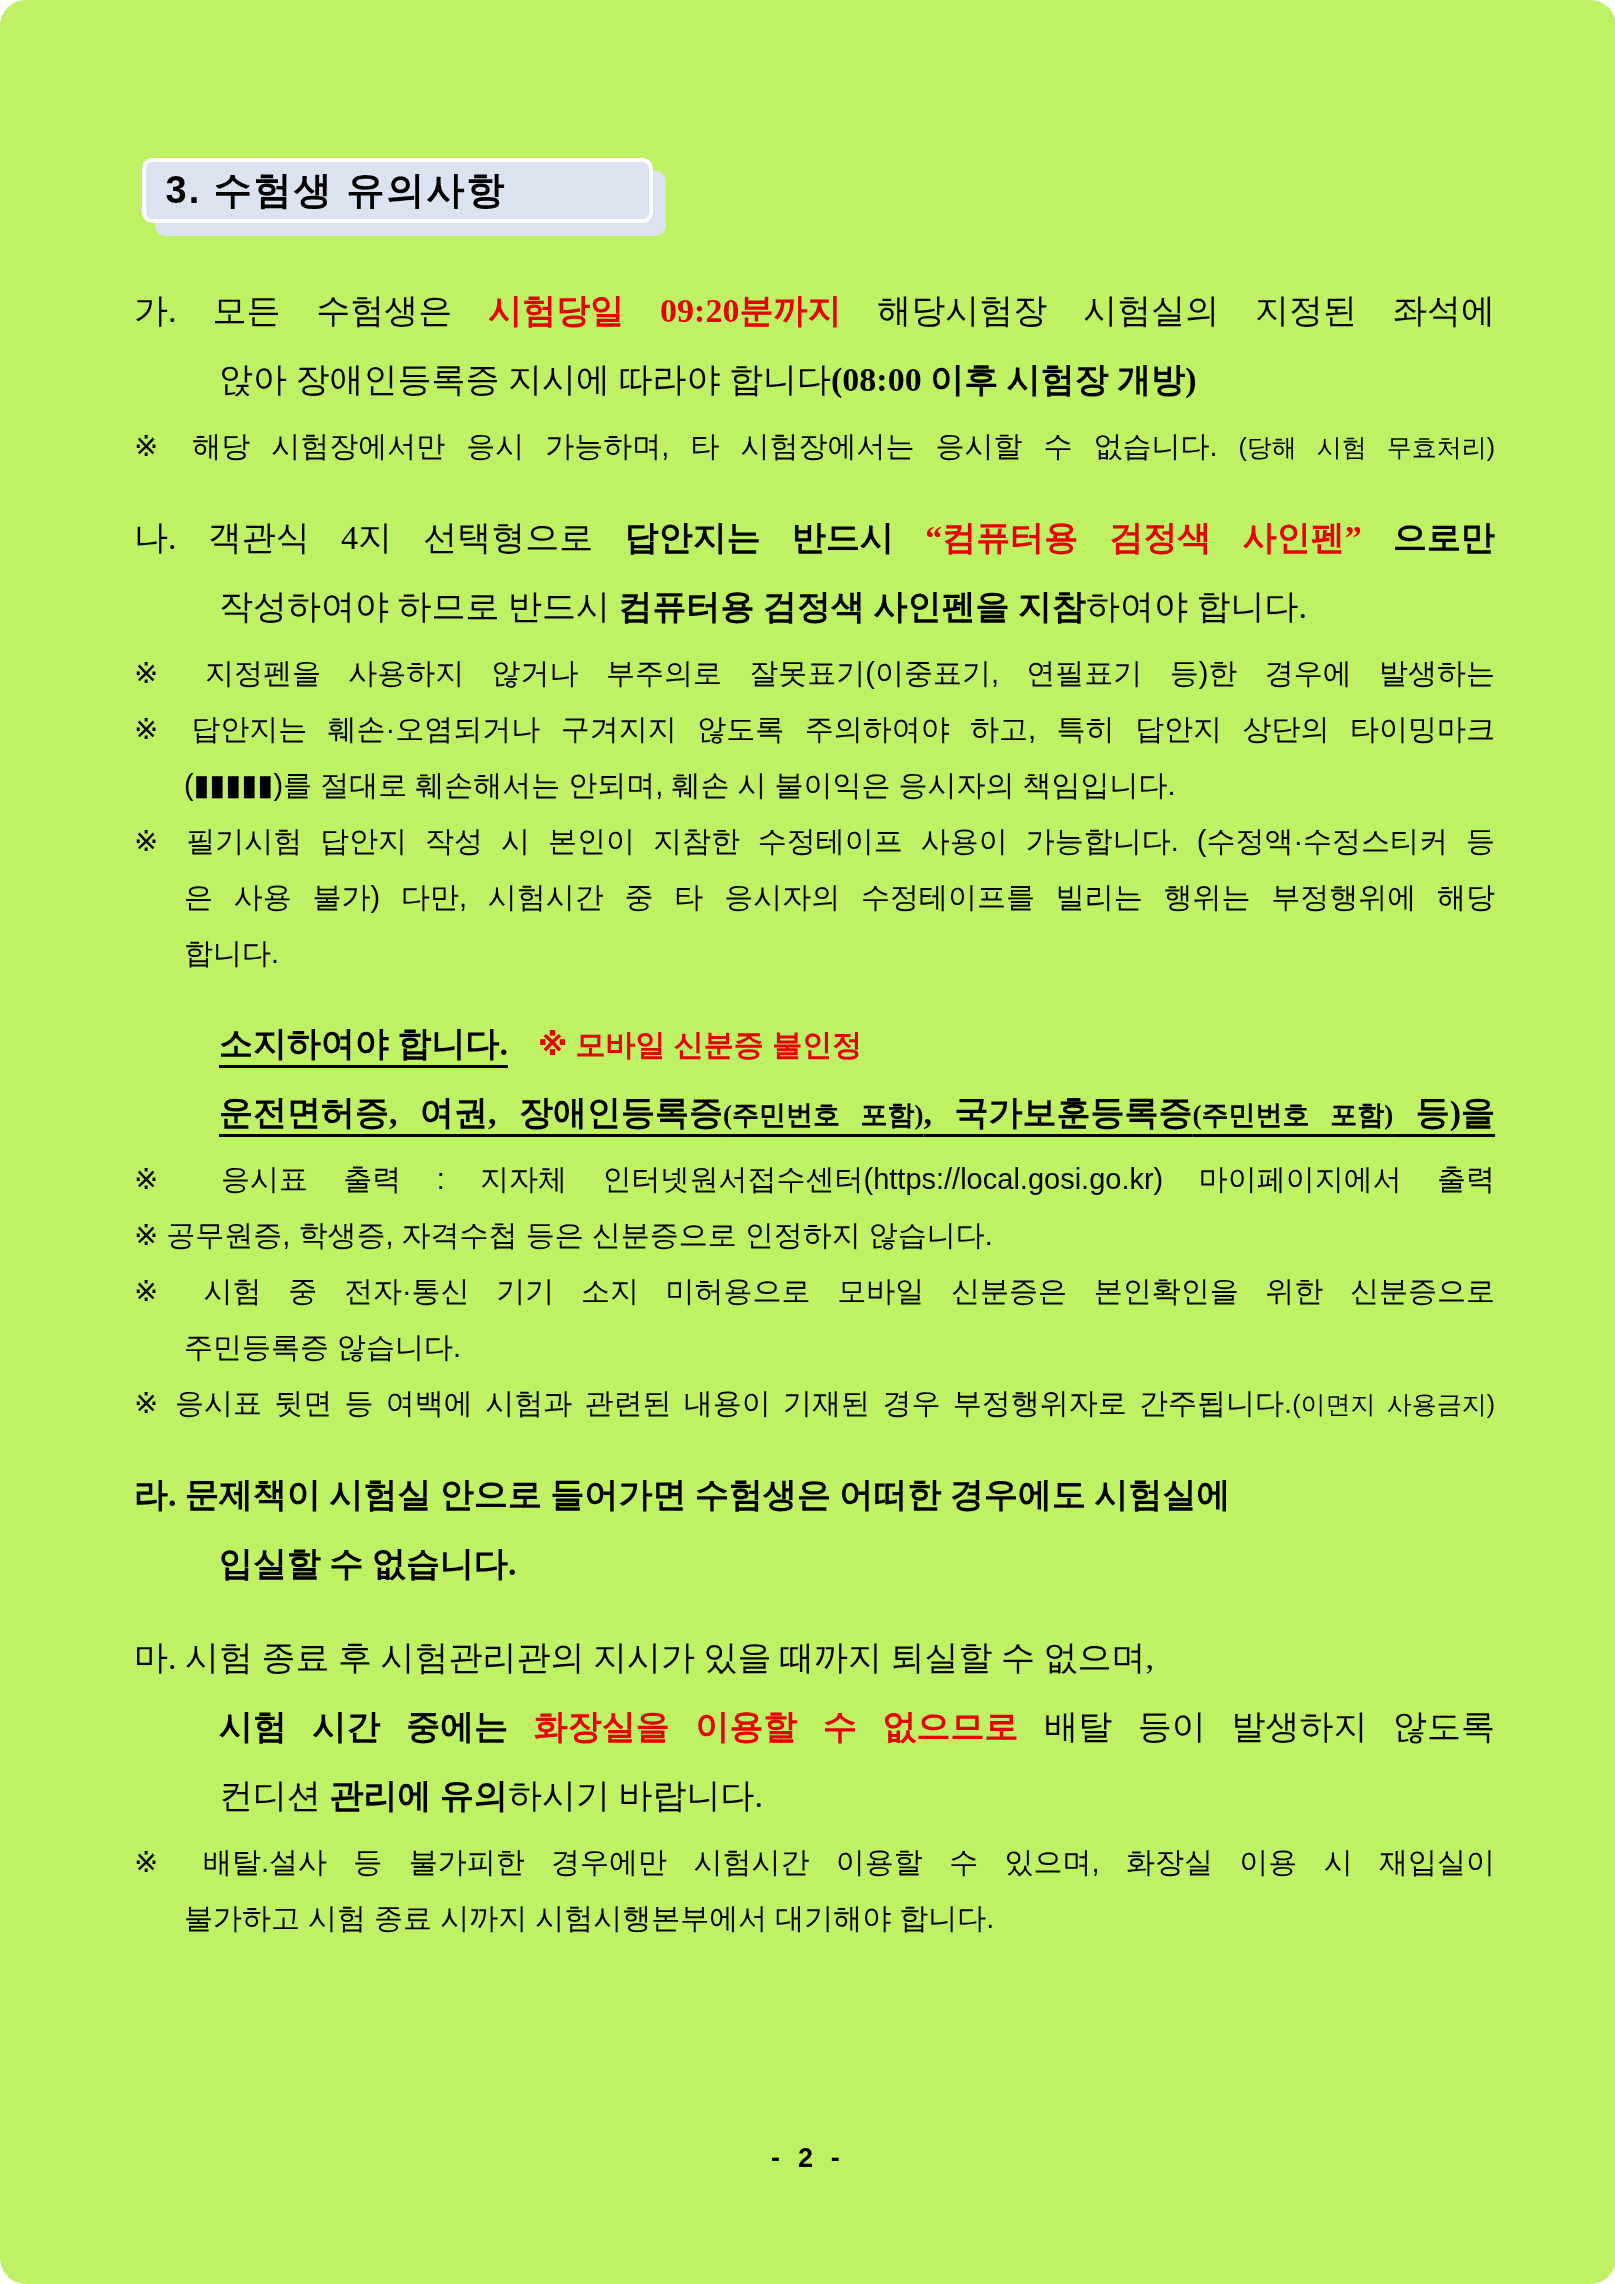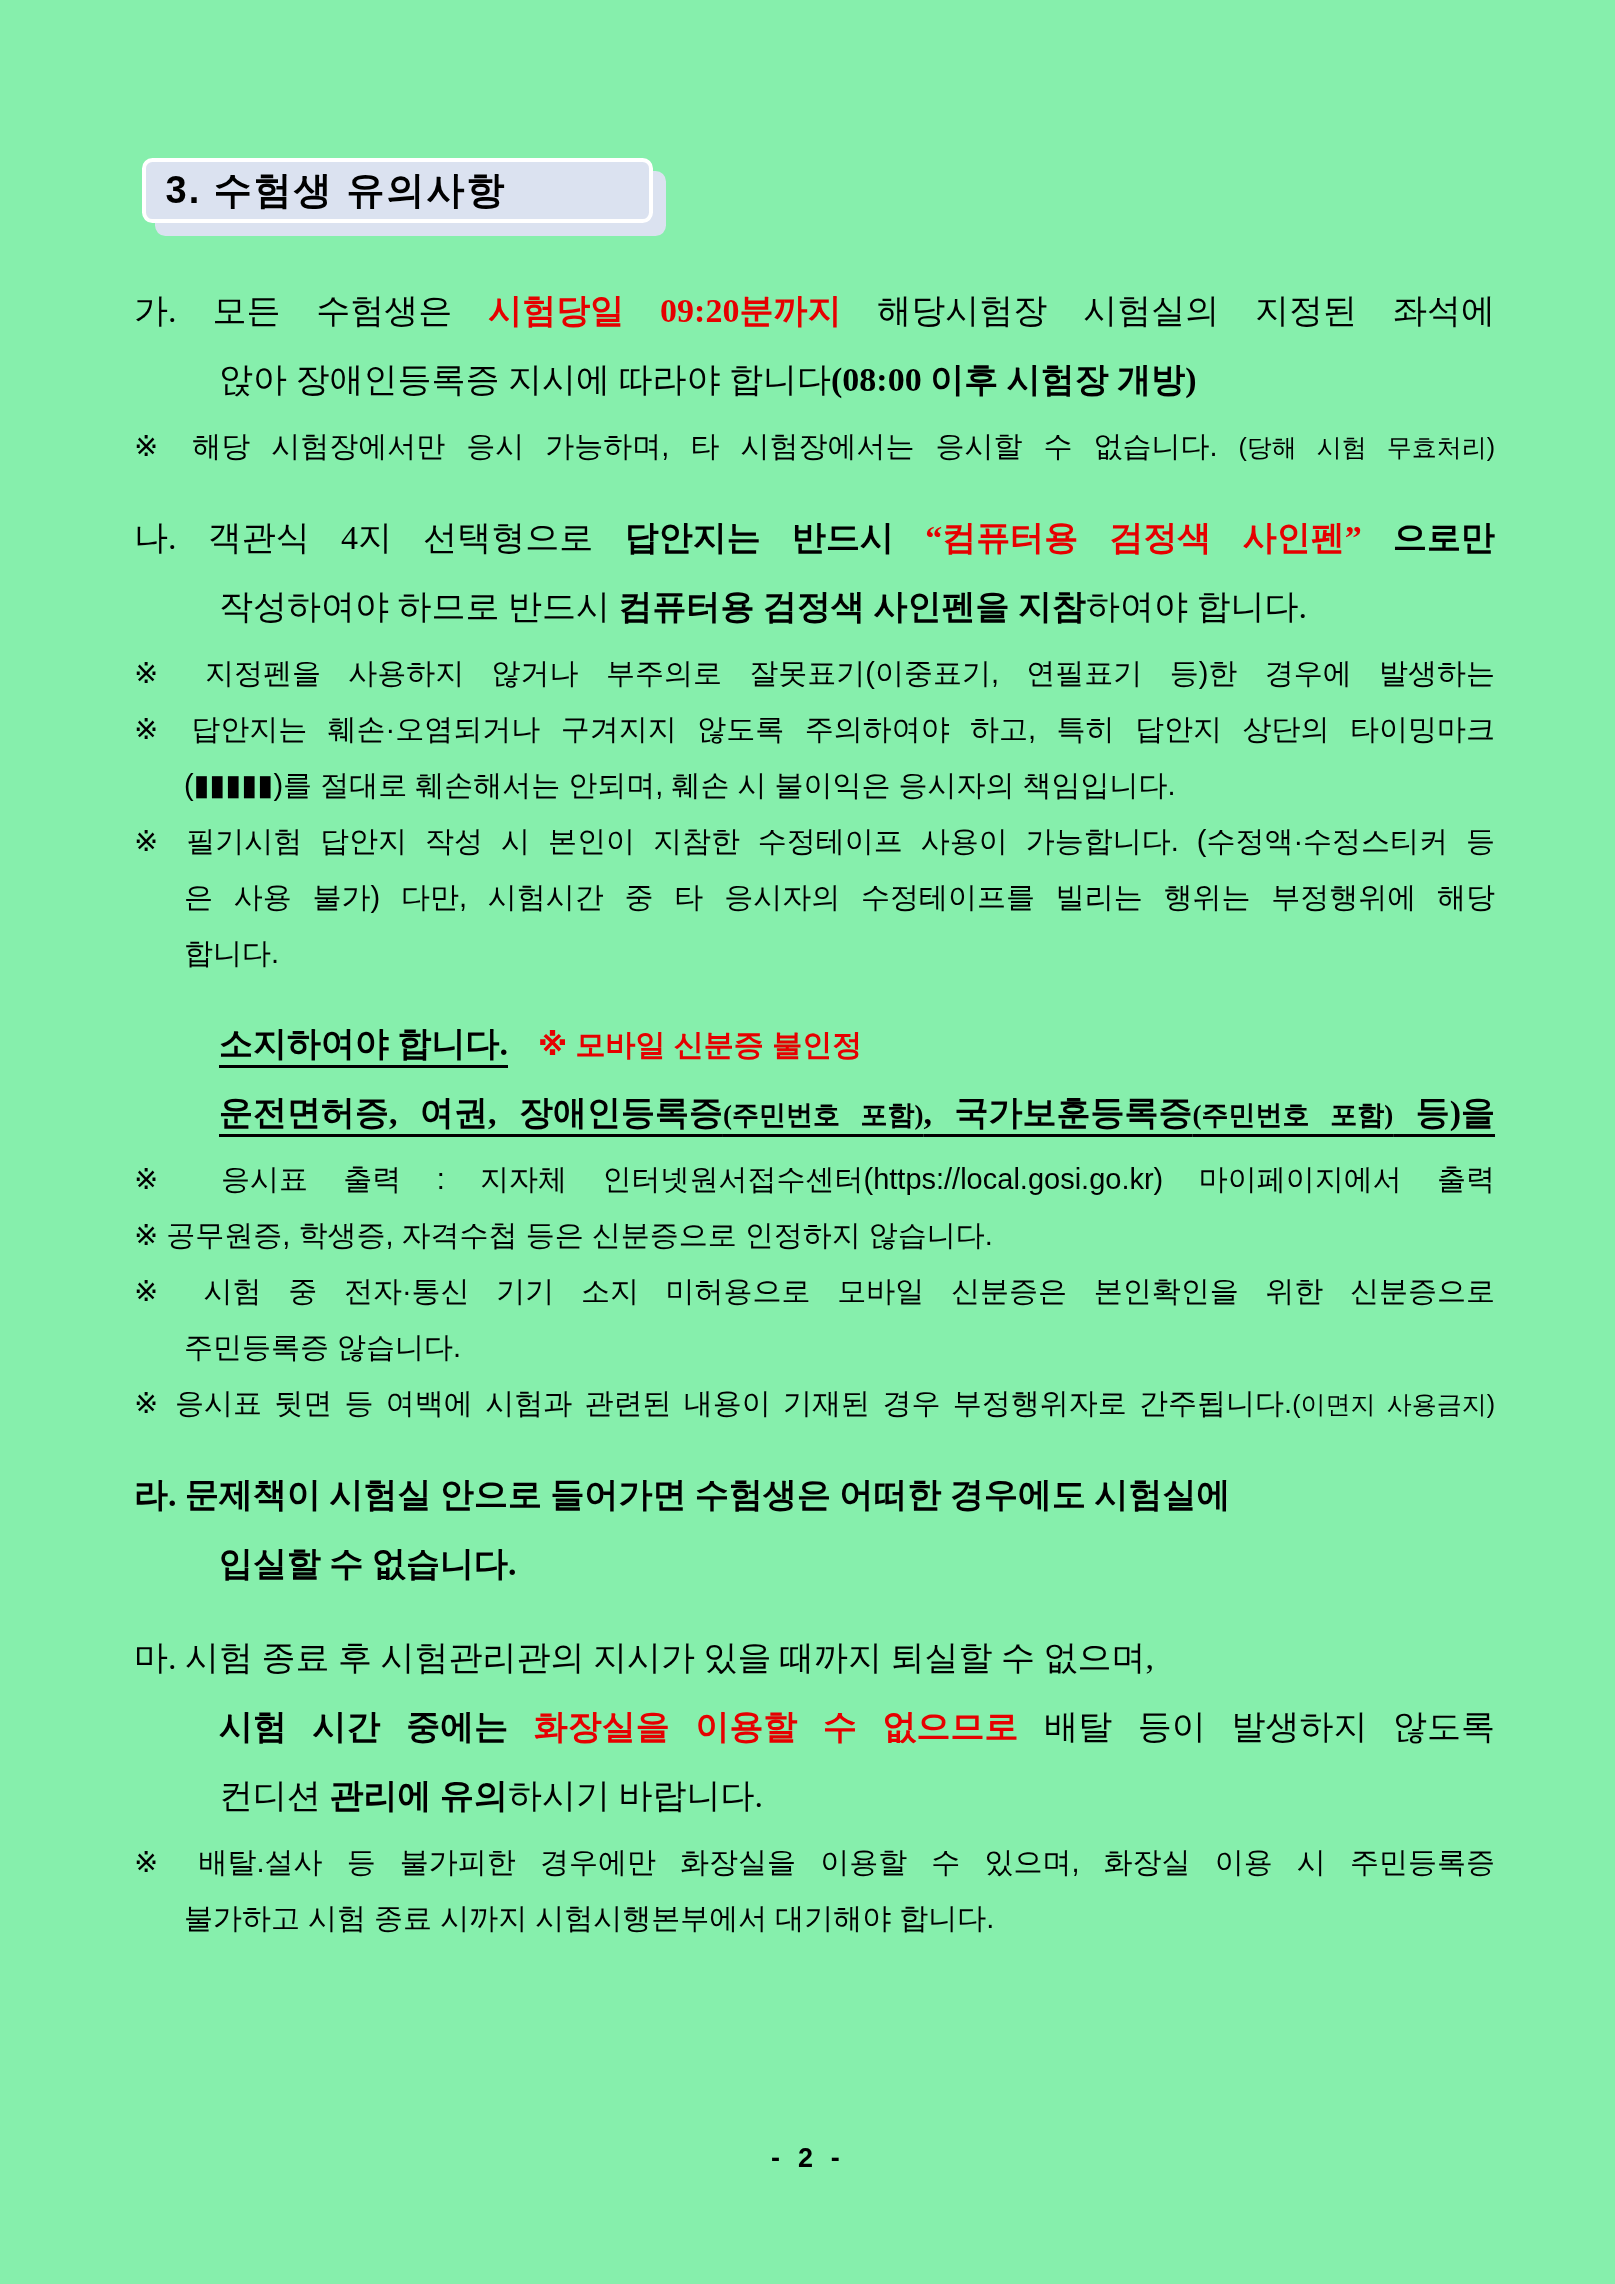--- a/index.html
+++ b/index.html
@@ -1,21 +1,22 @@
 <!DOCTYPE html>
 <html style="--red: #e60000; --boxbg: #dbe2f0;font-size:10.4px"><head>
 <meta charset="utf-8">
 <style>
   :root { --red:#e60000; --boxbg:#dbe2f0; }
   * { box-sizing: border-box; }
   html,body { margin:0; padding:0; background:#fff; }
   .page {
-    position:relative; width:1616px; height:2284px; background:#86efac;
+    position:relative; width:1616px; height:2284px; background:#bef264;
     overflow:hidden; color:#000;
     font-family:"Liberation Serif","DejaVu Serif",serif;
+    border-radius:26px;
   }
   
   .title-wrap { position:absolute; left:142px; top:158px; width:511px; height:65px; }
   .title-shadow {
     position:absolute; left:13px; top:13px; width:100%; height:100%;
     background:var(--boxbg); border-radius:10.4px;
   }
   .title-box {
     position:relative; width:100%; height:100%;
     background:var(--boxbg); border-radius:10.4px; border:4.6px solid #fff;
@@ -106,21 +107,21 @@
 
     <section class="sec">
       <div class="iline boldline"><span>라. 문제책이 시험실 안으로 들어가면 수험생은 어떠한 경우에도 시험실에</span></div>
       <div class="iline cont boldline"><span>입실할 수 없습니다.</span></div>
     </section>
 
     <section class="sec">
       <div class="iline"><span>마. 시험 종료 후 시험관리관의 지시가 있을 때까지 퇴실할 수 없으며,</span></div>
       <div class="iline cont jl"><span class="b">시험 시간 중에는 </span><span class="rb">화장실을 이용할 수 없으므로</span><span> 배탈 등이 발생하지 않도록</span></div>
       <div class="iline cont"><span>컨디션 </span><span class="b">관리에 유의</span><span>하시기 바랍니다.</span></div>
-      <div class="nline jl"><span>※ 배탈.설사 등 불가피한 경우에만 화장실을 이용할 수 있으며, 화장실 이용 시 주민등록증</span></div>
+      <div class="nline jl"><span>※ 배탈.설사 등 불가피한 경우에만 시험시간 이용할 수 있으며, 화장실 이용 시 재입실이</span></div>
       <div class="nline cont"><span>불가하고 시험 종료 시까지 시험시행본부에서 대기해야 합니다.</span></div>
     </section>
 
   </div>
 
   <div class="footer">- 2 -</div>
 </div>
 
 
 </body></html>

